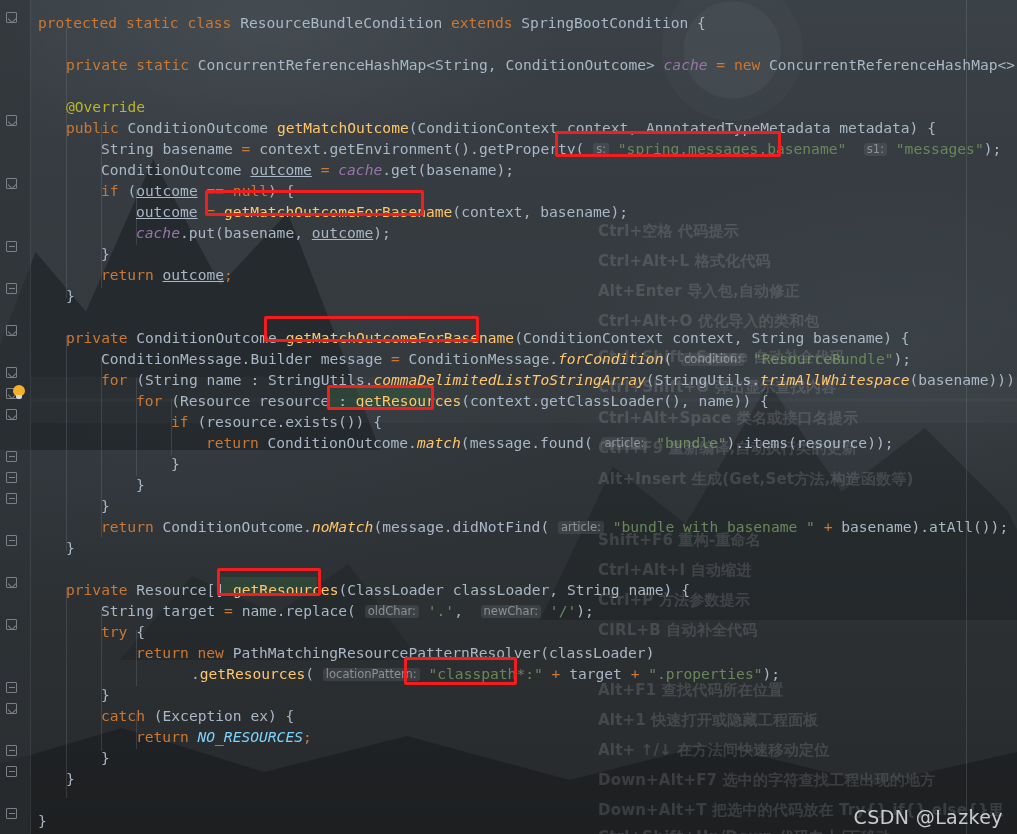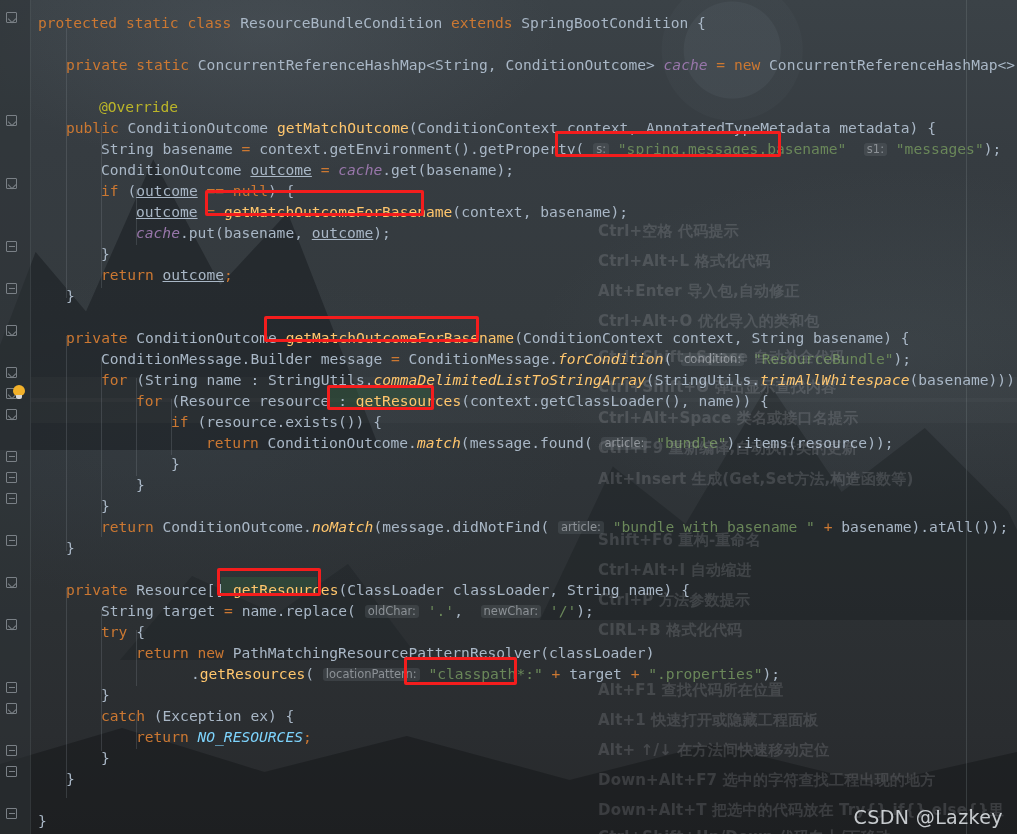--- a/index.html
+++ b/index.html
@@ -124,21 +124,21 @@
     left: 38px;
     white-space: pre;
     font-family: "DejaVu Sans Mono", "Liberation Mono", monospace;
   }
   .kw       { color: #cc7832; }
   .plain    { color: #a9b7c6; }
   .str      { color: #6a8759; }
   .mthd     { color: #ffc66d; }
   .field    { color: #9876aa; font-style: italic; }
   .statm    { color: #ffc66d; font-style: italic; }
-  .anno     { color: #bbb529; padding-left: 33px; }
+  .anno     { color: #bbb529; }
   .ul       { text-decoration: underline; }
   .const    { color: #7dd3fc; font-style: italic; }
   .semi     { color: #cc7832; }
 
   
   .hint {
     display: inline-block;
     font-size: 11.5px;
     line-height: 13px;
     color: #8c9196;
@@ -287,21 +287,21 @@
       <div class="ghost" style="top: 282px;">Alt+Enter 导入包,自动修正</div>
       <div class="ghost" style="top: 312px;">Ctrl+Alt+O  优化导入的类和包</div>
       <div class="ghost" style="top: 348px;">Ctrl+Shift+Space  自动补全代码</div>
       <div class="ghost" style="top: 378px;">Ctrl+Shift+O  弹出显示查找内容</div>
       <div class="ghost" style="top: 409px;">Ctrl+Alt+Space  类名或接口名提示</div>
       <div class="ghost" style="top: 439px;">Ctrl+F9  重新编译,自动执行类的更新</div>
       <div class="ghost" style="top: 470px;">Alt+Insert  生成(Get,Set方法,构造函数等)</div>
       <div class="ghost" style="top: 531px;">Shift+F6  重构-重命名</div>
       <div class="ghost" style="top: 561px;">Ctrl+Alt+I  自动缩进</div>
       <div class="ghost" style="top: 591px;">Ctrl+P   方法参数提示</div>
-      <div class="ghost" style="top: 621px;">CIRL+B  格式化代码</div>
+      <div class="ghost" style="top: 621px;">CIRL+B  自动补全代码</div>
       <div class="ghost" style="top: 681px;">Alt+F1 查找代码所在位置</div>
       <div class="ghost" style="top: 711px; text-align: center;">Alt+1 快速打开或隐藏工程面板</div>
       <div class="ghost" style="top: 741px;">Alt+ ↑/↓ 在方法间快速移动定位</div>
       <div class="ghost" style="top: 771px;">Down+Alt+F7  选中的字符查找工程出现的地方</div>
       <div class="ghost" style="top: 801px;">Down+Alt+T  把选中的代码放在 Try{} if{} else{}里</div>
       <div class="ghost" style="top: 828px;">Ctrl+Shift+Up/Down 代码向上/下移动</div>
     </div>
 
   <div class="watermark">CSDN @Lazkey</div>
 </div>

